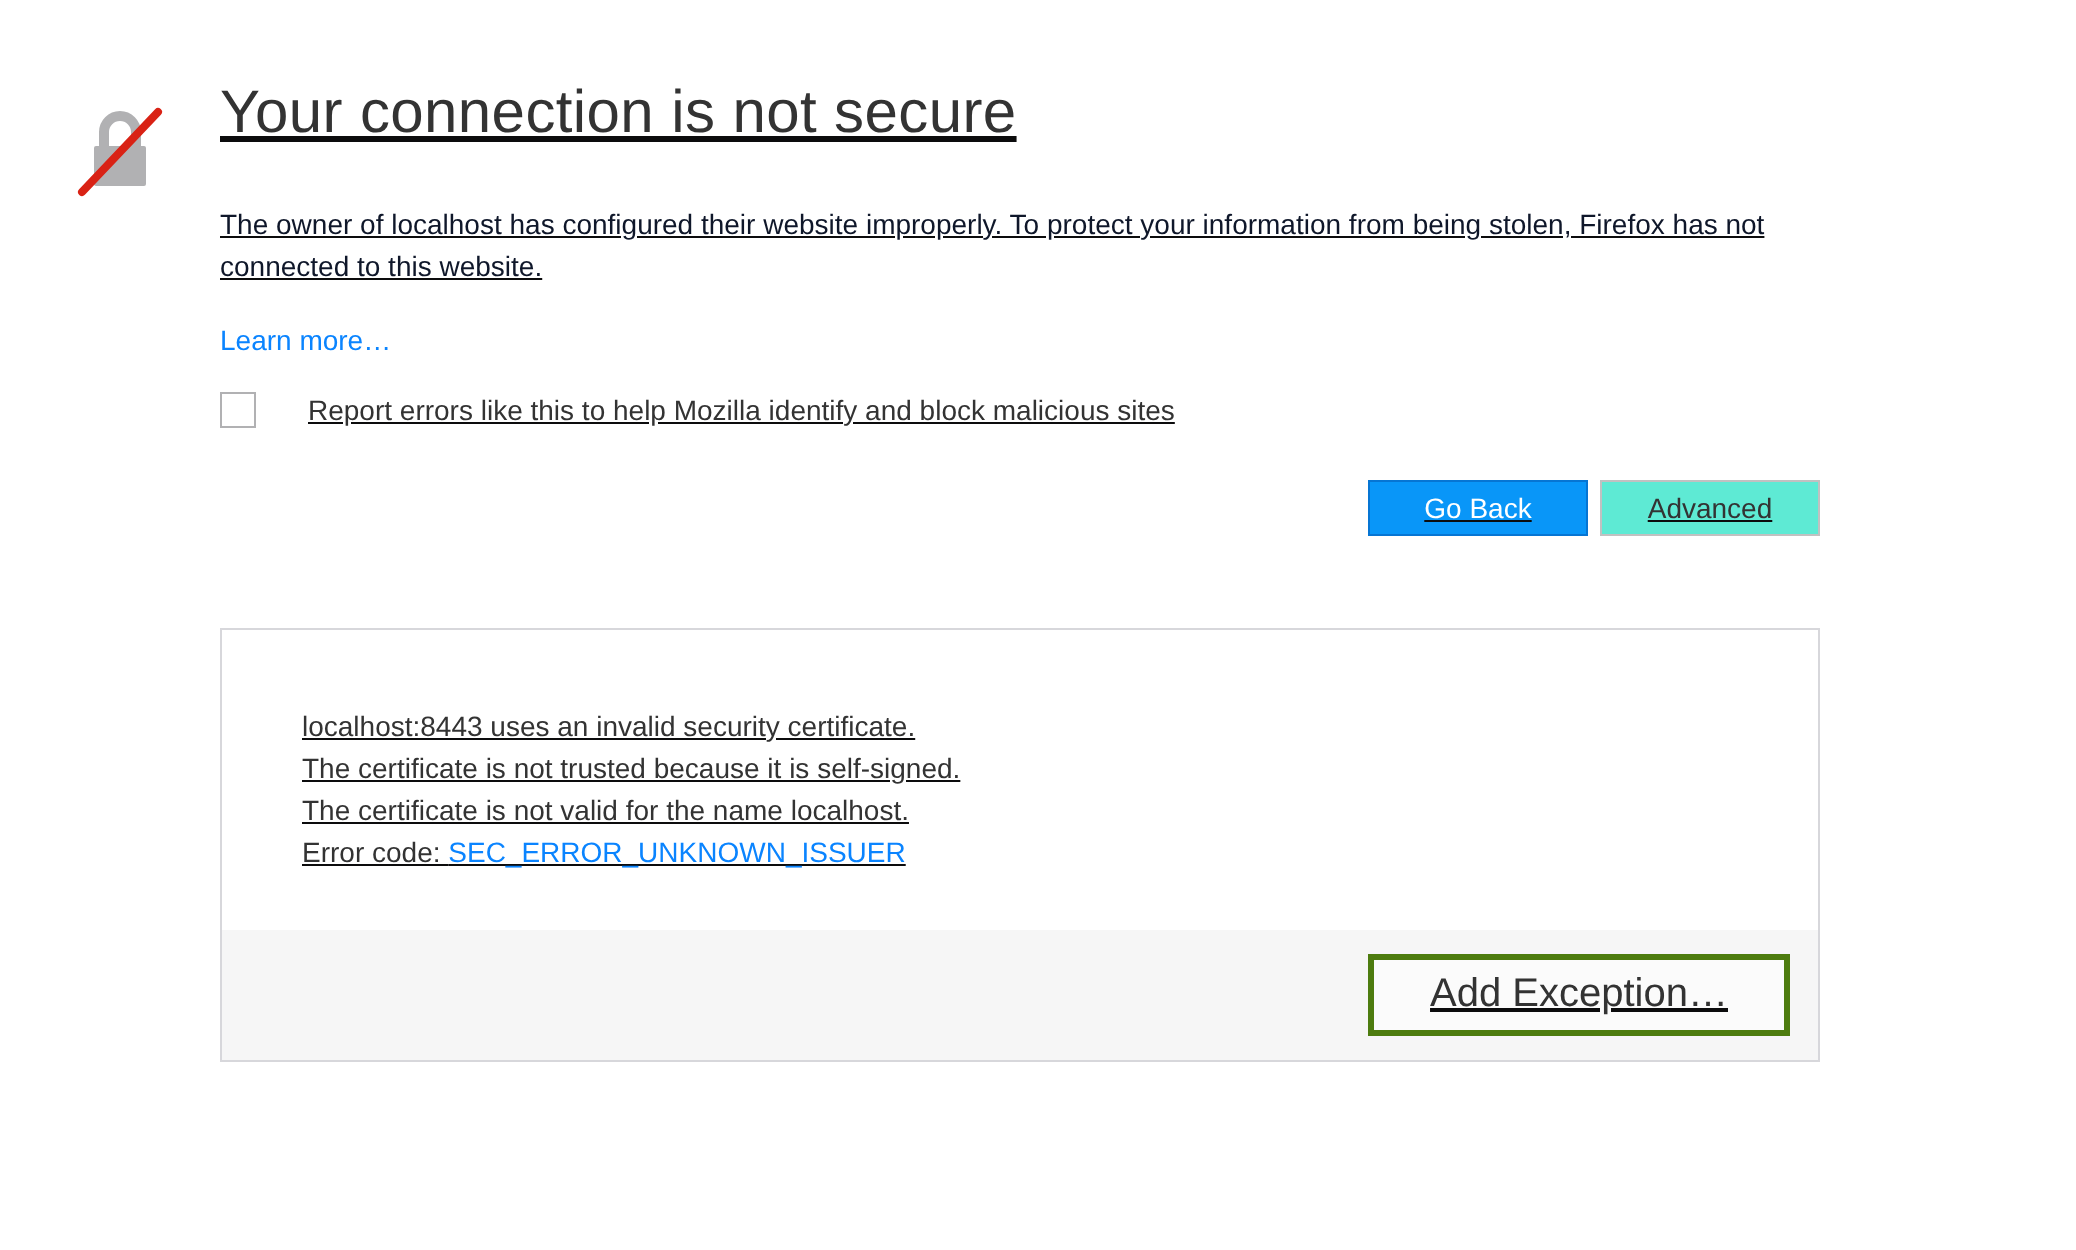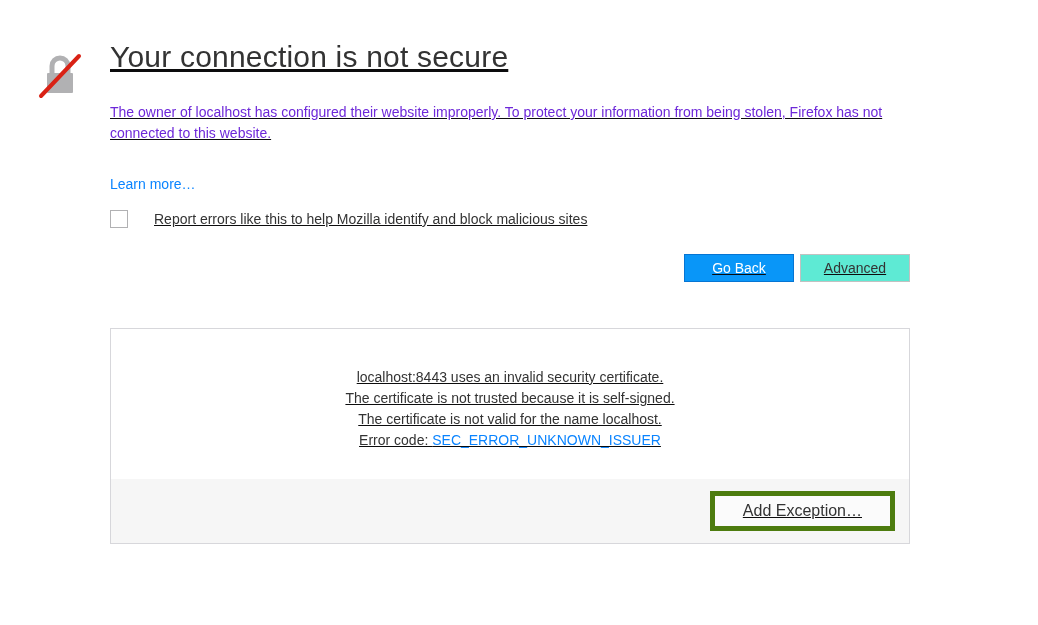--- a/index.html
+++ b/index.html
@@ -32,23 +32,23 @@
     text-decoration: underline;
   }
   h1 {
     font-weight: 300;
     font-size: 30px;
     color: #333;
     margin-bottom: 28px;
     letter-spacing: 0.2px;
   }
   .body-text {
-    color: #6d28d9;
+    color: #0f172a;
     line-height: 1.5;
-    margin-bottom: 32px;
+    margin-bottom: 18px;
   }
   .learn-more {
     color: #0a84ff;
     text-decoration: none;
     cursor: pointer;
     display: inline-block;
     margin-bottom: 18px;
   }
   .report-row {
     display: flex;
@@ -91,42 +91,41 @@
     color: #fff;
   }
   .advanced-panel {
     border: 1px solid #d7d7db;
     background: #fff;
   }
   .advanced-body {
     padding: 38px 40px 28px 40px;
     color: #333;
     line-height: 1.5;
-    text-align: center;
   }
   .advanced-body p {
     margin: 0;
   }
   .gap-top { margin-top: 20px; }
   .error-code-link {
     color: #0a84ff;
     text-decoration: none;
     cursor: pointer;
   }
   .advanced-footer {
     background: #f6f6f6;
     padding: 12px 14px;
     display: flex;
     justify-content: flex-end;
   }
   .btn-exception {
     min-width: 160px;
     padding: 6px 28px;
-    font-size: 16px;
-    border: 5px solid #4d7c0f;
+    font-size: 20px;
+    border: 3px solid #4d7c0f;
     background: #fbfbfb;
     cursor: pointer;
     font-family: inherit;
     color: #333;
   }
 </style>
 </head>
 <body>
 
 <div class="container">

